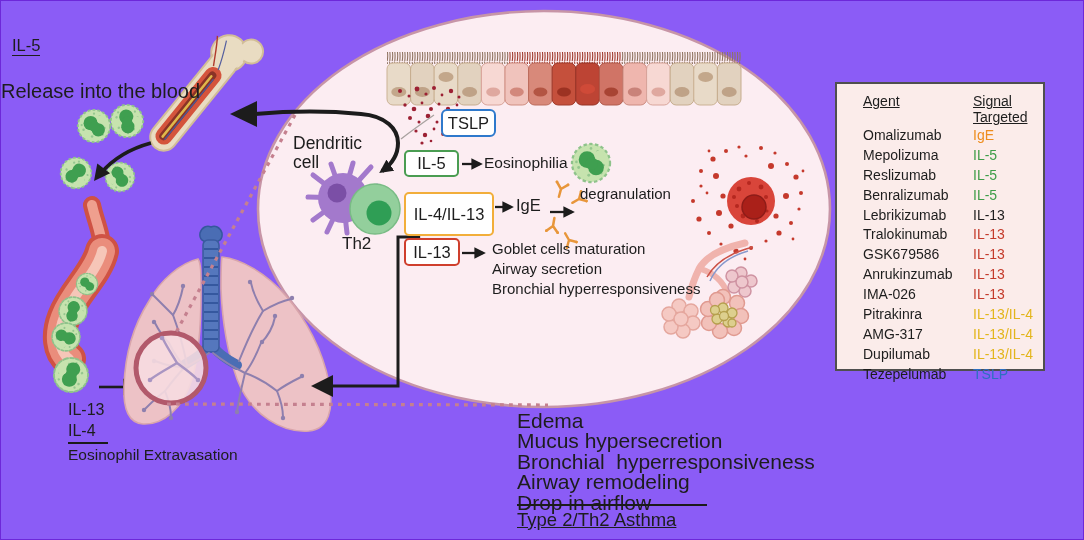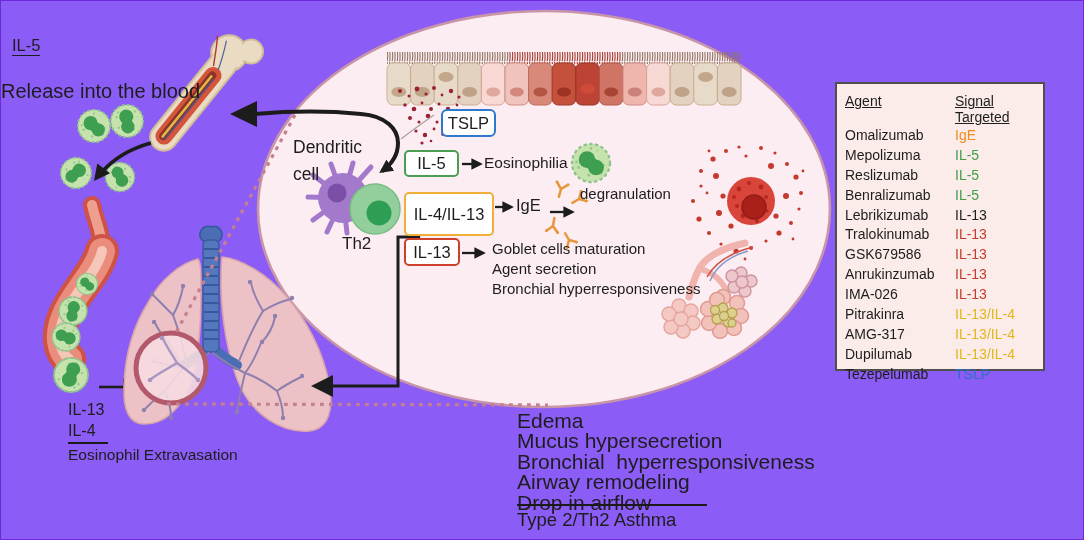--- a/index.html
+++ b/index.html
@@ -9,36 +9,36 @@
   .u{border-bottom:1.8px solid #1d1d1d;padding-bottom:1px;}
   .pbox{position:absolute;z-index:2;background:#ffffff;display:flex;align-items:center;justify-content:center;
         font-size:16.5px;color:#1d1d1d;border-radius:5px;box-sizing:border-box;}
   #box-tslp{left:440px;top:108px;width:55px;height:28px;border:2.6px solid #2e79cc;border-radius:6px;}
   #box-il5{left:403px;top:149px;width:55px;height:27px;border:2.6px solid #4a9d52;}
   #box-il4il13{left:403px;top:191px;width:90px;height:44px;border:2.6px solid #f2ae3a;}
   #box-il13{left:403px;top:237px;width:56px;height:28px;border:2.6px solid #cf3f2d;}
   #lbl-il5-head{left:11px;top:35px;font-size:16.5px;}
   #lbl-diff{left:11px;top:61px;font-size:14.5px;}
   #lbl-release{left:0;top:79px;font-size:20px;text-align:center;}
-  #lbl-dendritic{left:292px;top:133px;width:86px;font-size:17.5px;line-height:27px;}
+  #lbl-dendritic{left:292px;top:133px;width:86px;font-size:17.5px;line-height:19px;}
   #lbl-th2{left:341px;top:233px;font-size:17px;}
   #lbl-eosinophilia{left:483px;top:153px;font-size:15.5px;}
   #lbl-ige{left:515px;top:195px;font-size:16.5px;}
   #lbl-mast{left:579px;top:184px;width:150px;font-size:15px;line-height:18.5px;}
   #goblet-list{left:491px;top:238px;font-size:15px;line-height:20px;}
   #lbl-bl-il13{left:67px;top:400px;font-size:16px;}
   #lbl-bl-il4{left:67px;top:421px;font-size:16px;}
   #bl-underline{position:absolute;left:67px;top:441px;width:40px;border-top:2px solid #1b1b1b;z-index:2;}
   #lbl-extrav{left:67px;top:445px;font-size:15.5px;}
   #symptoms{left:516px;top:410px;font-size:21px;line-height:20.4px;}
   #symptoms .sym{white-space:pre-wrap;}
   #divider{position:absolute;left:516px;top:503px;width:190px;border-top:2.2px solid #1b1b1b;z-index:2;}
-  #lbl-type2{left:516px;top:508px;font-size:18.5px;}
+  #lbl-type2{left:516px;top:508px;font-size:18.5px;text-decoration:underline;}
   #agents{position:absolute;left:834px;top:81px;width:210px;height:289px;background:#fbecea;
-          border:2.6px solid #4f4f4f;box-sizing:border-box;z-index:2;font-size:14px;color:#1d1d1d;}
+          border:2.6px solid #4f4f4f;box-sizing:border-box;z-index:2;font-size:14px;color:#1d1d1d;padding-left:18px;}
   #agents .thead{display:flex;padding:9px 0 1px 8px;}
   #agents .thead span{text-decoration:underline;}
   #agents .col-a{width:110px;flex:none;}
   #agents .trow{display:flex;height:19.9px;line-height:19.9px;padding-left:8px;}
 </style>
 </head>
 <body>
 
 <div id="stage">
 
@@ -414,21 +414,21 @@
   <div class="pbox" id="box-il4il13">IL-4/IL-13</div>
   <div class="pbox" id="box-il13">IL-13</div>
 
   <div class="txt" id="lbl-eosinophilia">Eosinophilia</div>
   <div class="txt" id="lbl-ige">IgE</div>
   <div class="txt" id="lbl-mast">
       <div>degranulation</div>
     </div>
   <div class="txt" id="goblet-list">
       <div>Goblet cells maturation</div>
-      <div>Agent secretion</div>
+      <div>Airway secretion</div>
       <div>Bronchial hyperresponsiveness</div>
     </div>
 
   <div class="txt" id="lbl-bl-il13">IL-13</div>
   <div class="txt" id="lbl-bl-il4">IL-4</div>
   <div id="bl-underline"></div>
   <div class="txt" id="lbl-extrav">Eosinophil Extravasation</div>
 
   <div class="txt" id="symptoms">
       <div class="sym">Edema</div>

